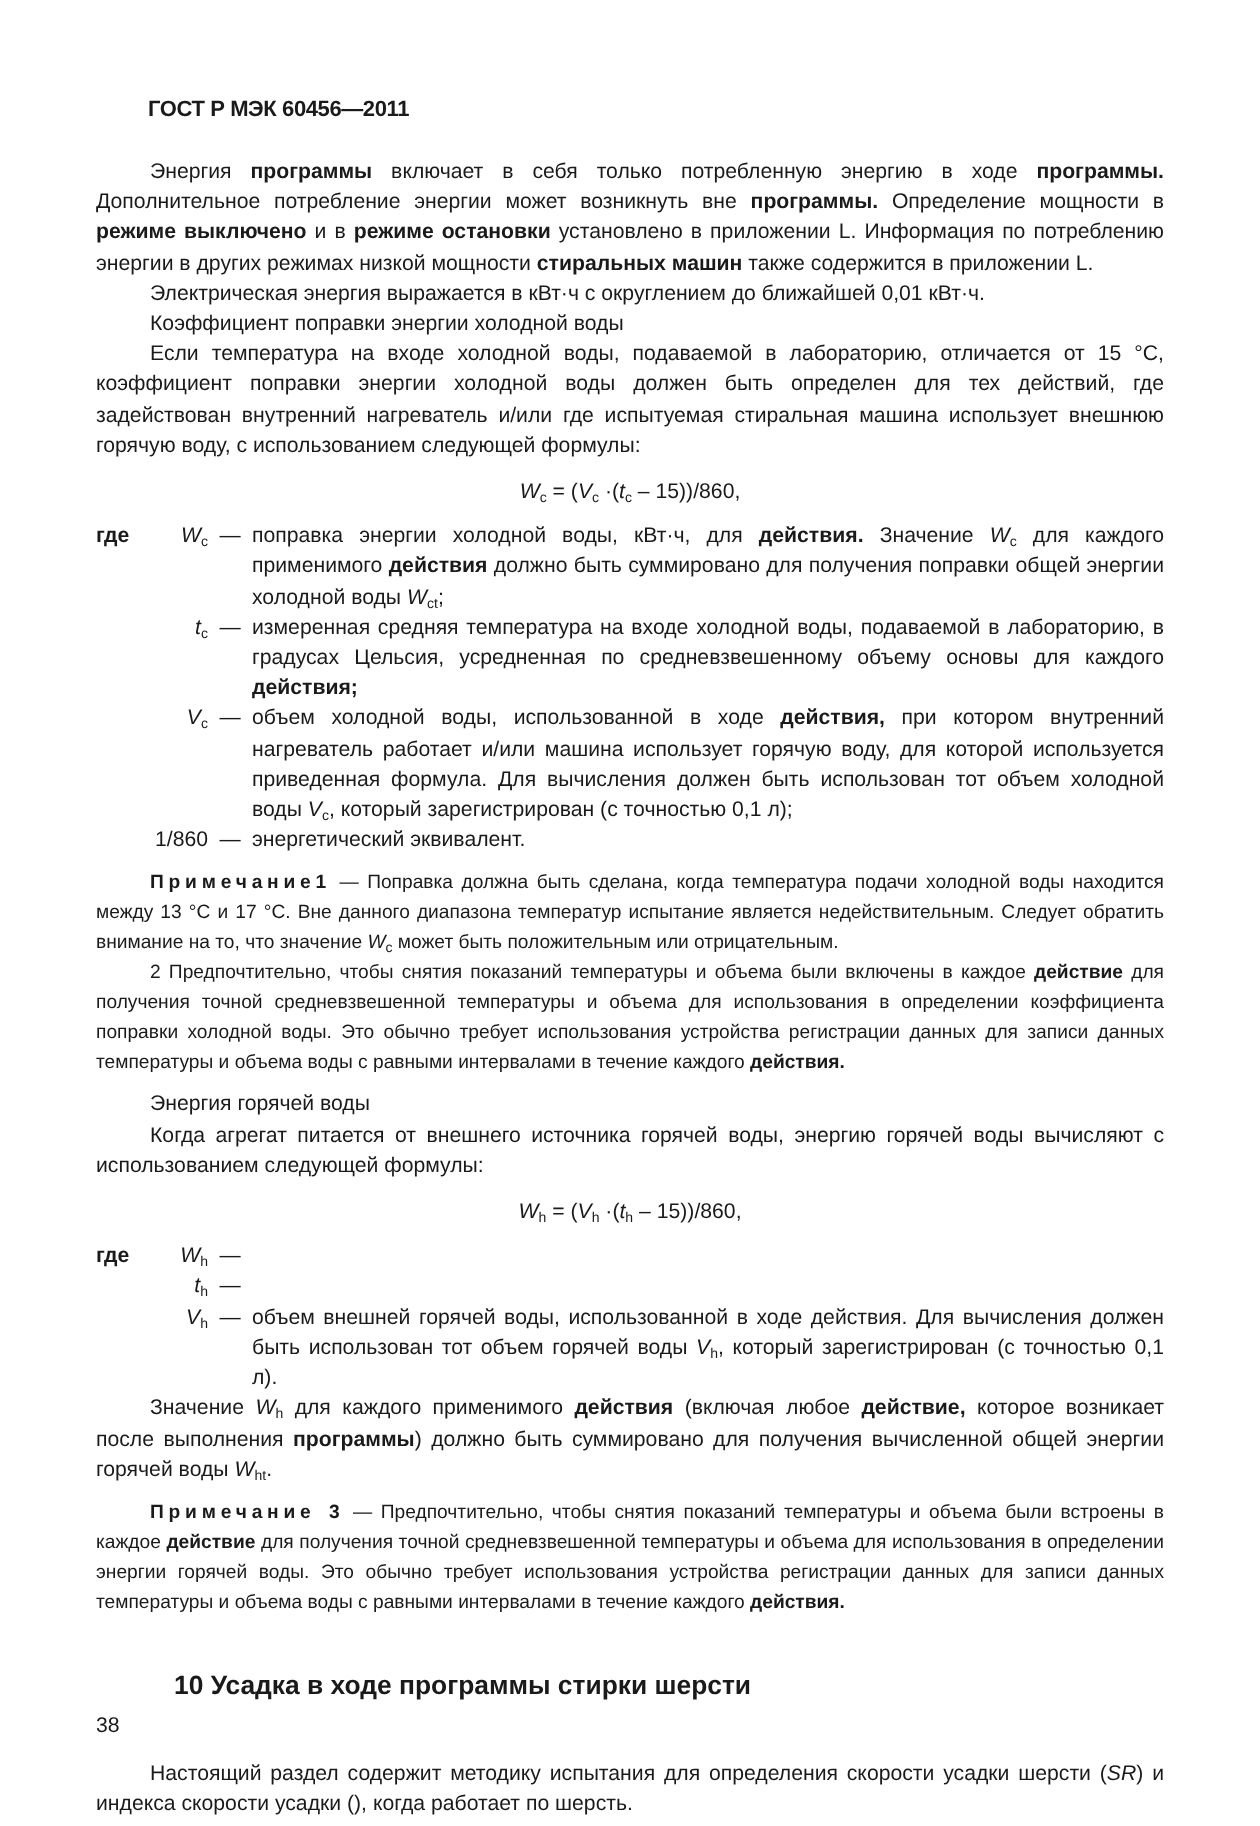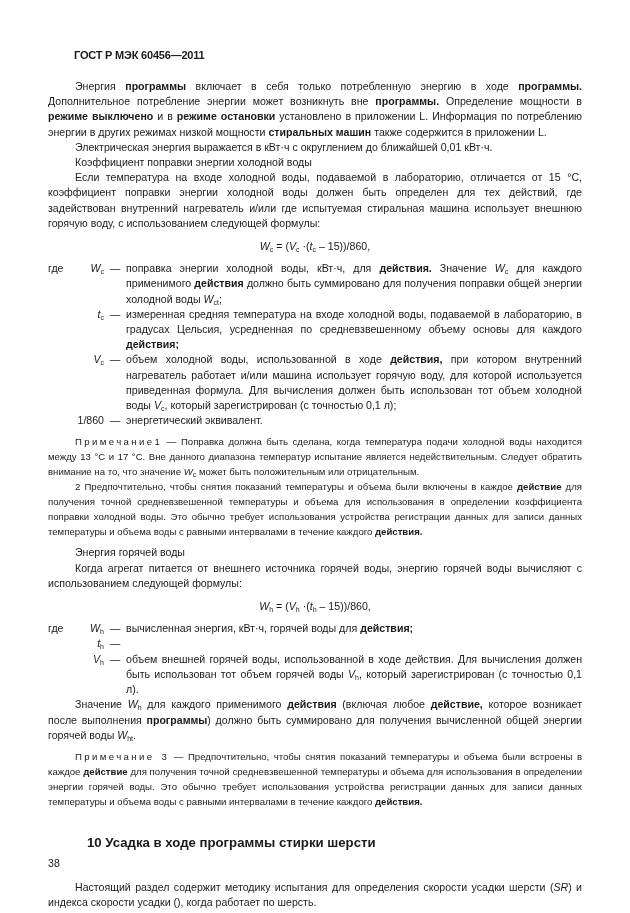--- a/index.html
+++ b/index.html
@@ -9,25 +9,25 @@
   .header { position: absolute; left: 48px; top: 49px; font-weight: bold; font-size: 11px; letter-spacing: -0.2px; padding-left: 26px; }
   .content { position: absolute; left: 48px; top: 79px; width: 534px; line-height: 15.2px; text-align: justify; }
   .p { margin: 0; text-indent: 27px; }
   b { font-weight: bold; }
   i { font-style: italic; }
   sub { font-size: 7px; vertical-align: -2px; line-height: 0; }
   .formula { text-align: center; margin: 8px 0 7px 0; text-indent: 0; }
   .defs { margin: 0; }
   .def { display: flex; }
   .def .lead { width: 56px; flex: none; text-align: right; white-space: nowrap; }
-  .def .lead .gde { float: left; }
+  .def .lead .gde { float: left; font-weight: bold; }
   .def .dash { width: 22px; flex: none; text-align: center; }
   .def .body { flex: 1; text-align: justify; }
   .note { font-size: 9.6px; line-height: 15px; text-align: justify; margin: 0; text-indent: 27px; }
-  .spaced { letter-spacing: 2.4px; }
+  .spaced { letter-spacing: 2.4px; font-weight: bold; }
   .gap6 { height: 6px; }
   .h2 { font-weight: bold; font-size: 13.2px; margin: 12px; padding-left: 27px; }
   .h3 { font-weight: bold; font-size: 10.8px; margin: 0; padding-left: 27px; }
   .pagenum { position: absolute; left: 48px; top: 857px; font-size: 10.6px; }
 </style>
 </head>
 <body>
 
 <div class="page">
   <div class="header">ГОСТ Р МЭК 60456—2011</div>
@@ -72,21 +72,20 @@
 
     <p class="p">Энергия горячей воды</p>
     <p class="p">Когда агрегат питается от внешнего источника горячей воды, энергию горячей воды вычисляют с использованием следующей формулы:</p>
 
     <div class="formula"><i>W</i><sub>h</sub> = (<i>V</i><sub>h</sub> ·(<i>t</i><sub>h</sub> – 15))/860,</div>
 
     <div class="defs">
         <div class="def">
           <div class="lead"><span class="gde">где</span><i>W</i><sub>h</sub></div>
           <div class="dash">—</div>
-          <div class="body">вычисленная энергия, кВт·ч, горячей воды для <b>действия;</b></div>
         </div>
         <div class="def">
           <div class="lead"><i>t</i><sub>h</sub></div>
           <div class="dash">—</div>
         </div>
         <div class="def">
           <div class="lead"><i>V</i><sub>h</sub></div>
           <div class="dash">—</div>
           <div class="body">объем внешней горячей воды, использованной в ходе действия. Для вычисления должен быть использован тот объем горячей воды <i>V</i><sub>h</sub>, который зарегистрирован (с точностью 0,1 л).</div>
         </div>

